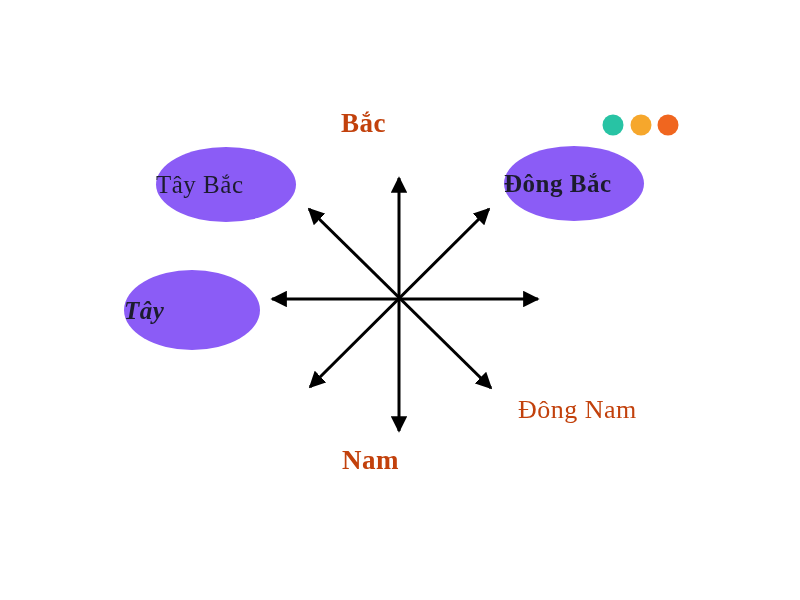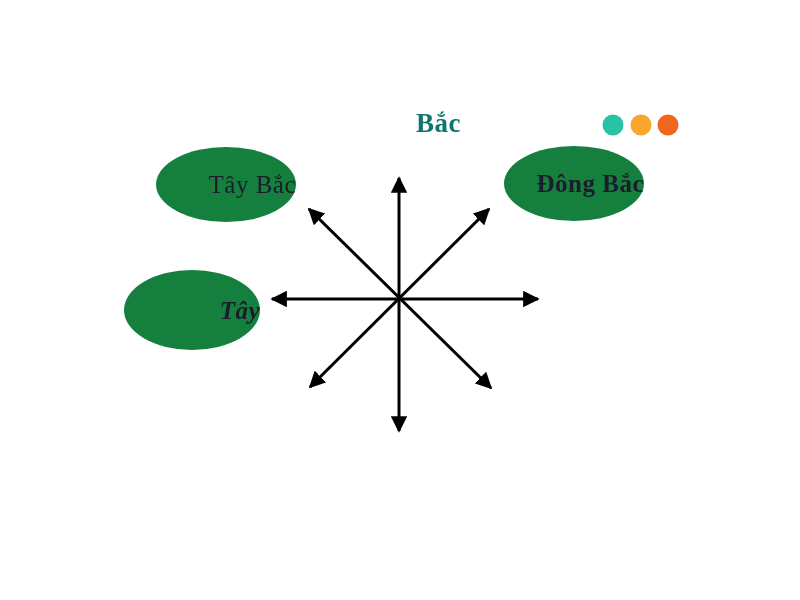--- a/index.html
+++ b/index.html
@@ -15,34 +15,34 @@
     background: #ffffff;
     overflow: hidden;
   }
   .arrows-svg {
     position: absolute;
     left: 0;
     top: 0;
   }
   .dir-label {
     position: absolute;
-    text-align: right;
-    color: #0f766e;
+    text-align: left;
+    color: #c2410c;
     font-size: 27px;
     line-height: 1;
     letter-spacing: 0.5px;
   }
   .dir-label.bold { font-weight: bold; }
   .ellipse {
     position: absolute;
-    background: #15803d;
+    background: #8b5cf6;
     border-radius: 50%;
     display: flex;
     align-items: center;
-    justify-content: flex-end;
+    justify-content: flex-start;
   }
   .ellipse span {
     color: #1c1c2e;
     font-size: 25px;
     line-height: 1;
     letter-spacing: 0.5px;
   }
   .ellipse.bold span { font-weight: bold; }
   .ellipse-nw { left: 156px; top: 147px; width: 140px; height: 75px; }
   .ellipse-ne { left: 504px; top: 146px; width: 140px; height: 75px; font-weight: bold; }
@@ -69,20 +69,22 @@
         <path d="M0 0 L10 5 L0 10 z" fill="#000000"></path>
       </marker>
     </defs>
     <line x1="399" y1="178" x2="399" y2="431" stroke-width="3" marker-start="url(#arrowhead)" marker-end="url(#arrowhead)" stroke="#000000"></line>
     <line x1="272" y1="299" x2="538" y2="299" stroke-width="3" marker-start="url(#arrowhead)" marker-end="url(#arrowhead)" stroke="#000000"></line>
     <line x1="309" y1="209" x2="491" y2="388" stroke-width="3" marker-start="url(#arrowhead)" marker-end="url(#arrowhead)" stroke="#000000"></line>
     <line x1="489" y1="209" x2="310" y2="387" stroke-width="3" marker-start="url(#arrowhead)" marker-end="url(#arrowhead)" stroke="#000000"></line>
   </svg>
 
   <div class="dir-label bold label-north">Bắc</div>
+  <div class="dir-label bold label-south">Nam</div>
+  <div class="dir-label label-southeast">Đông Nam</div>
 
   <div class="ellipse ellipse-nw">
     <span>Tây Bắc</span>
   </div>
   <div class="ellipse ellipse-ne">
     <span>Đông Bắc</span>
   </div>
   <div class="ellipse bold ellipse-w">
     <span>Tây</span>
   </div>

